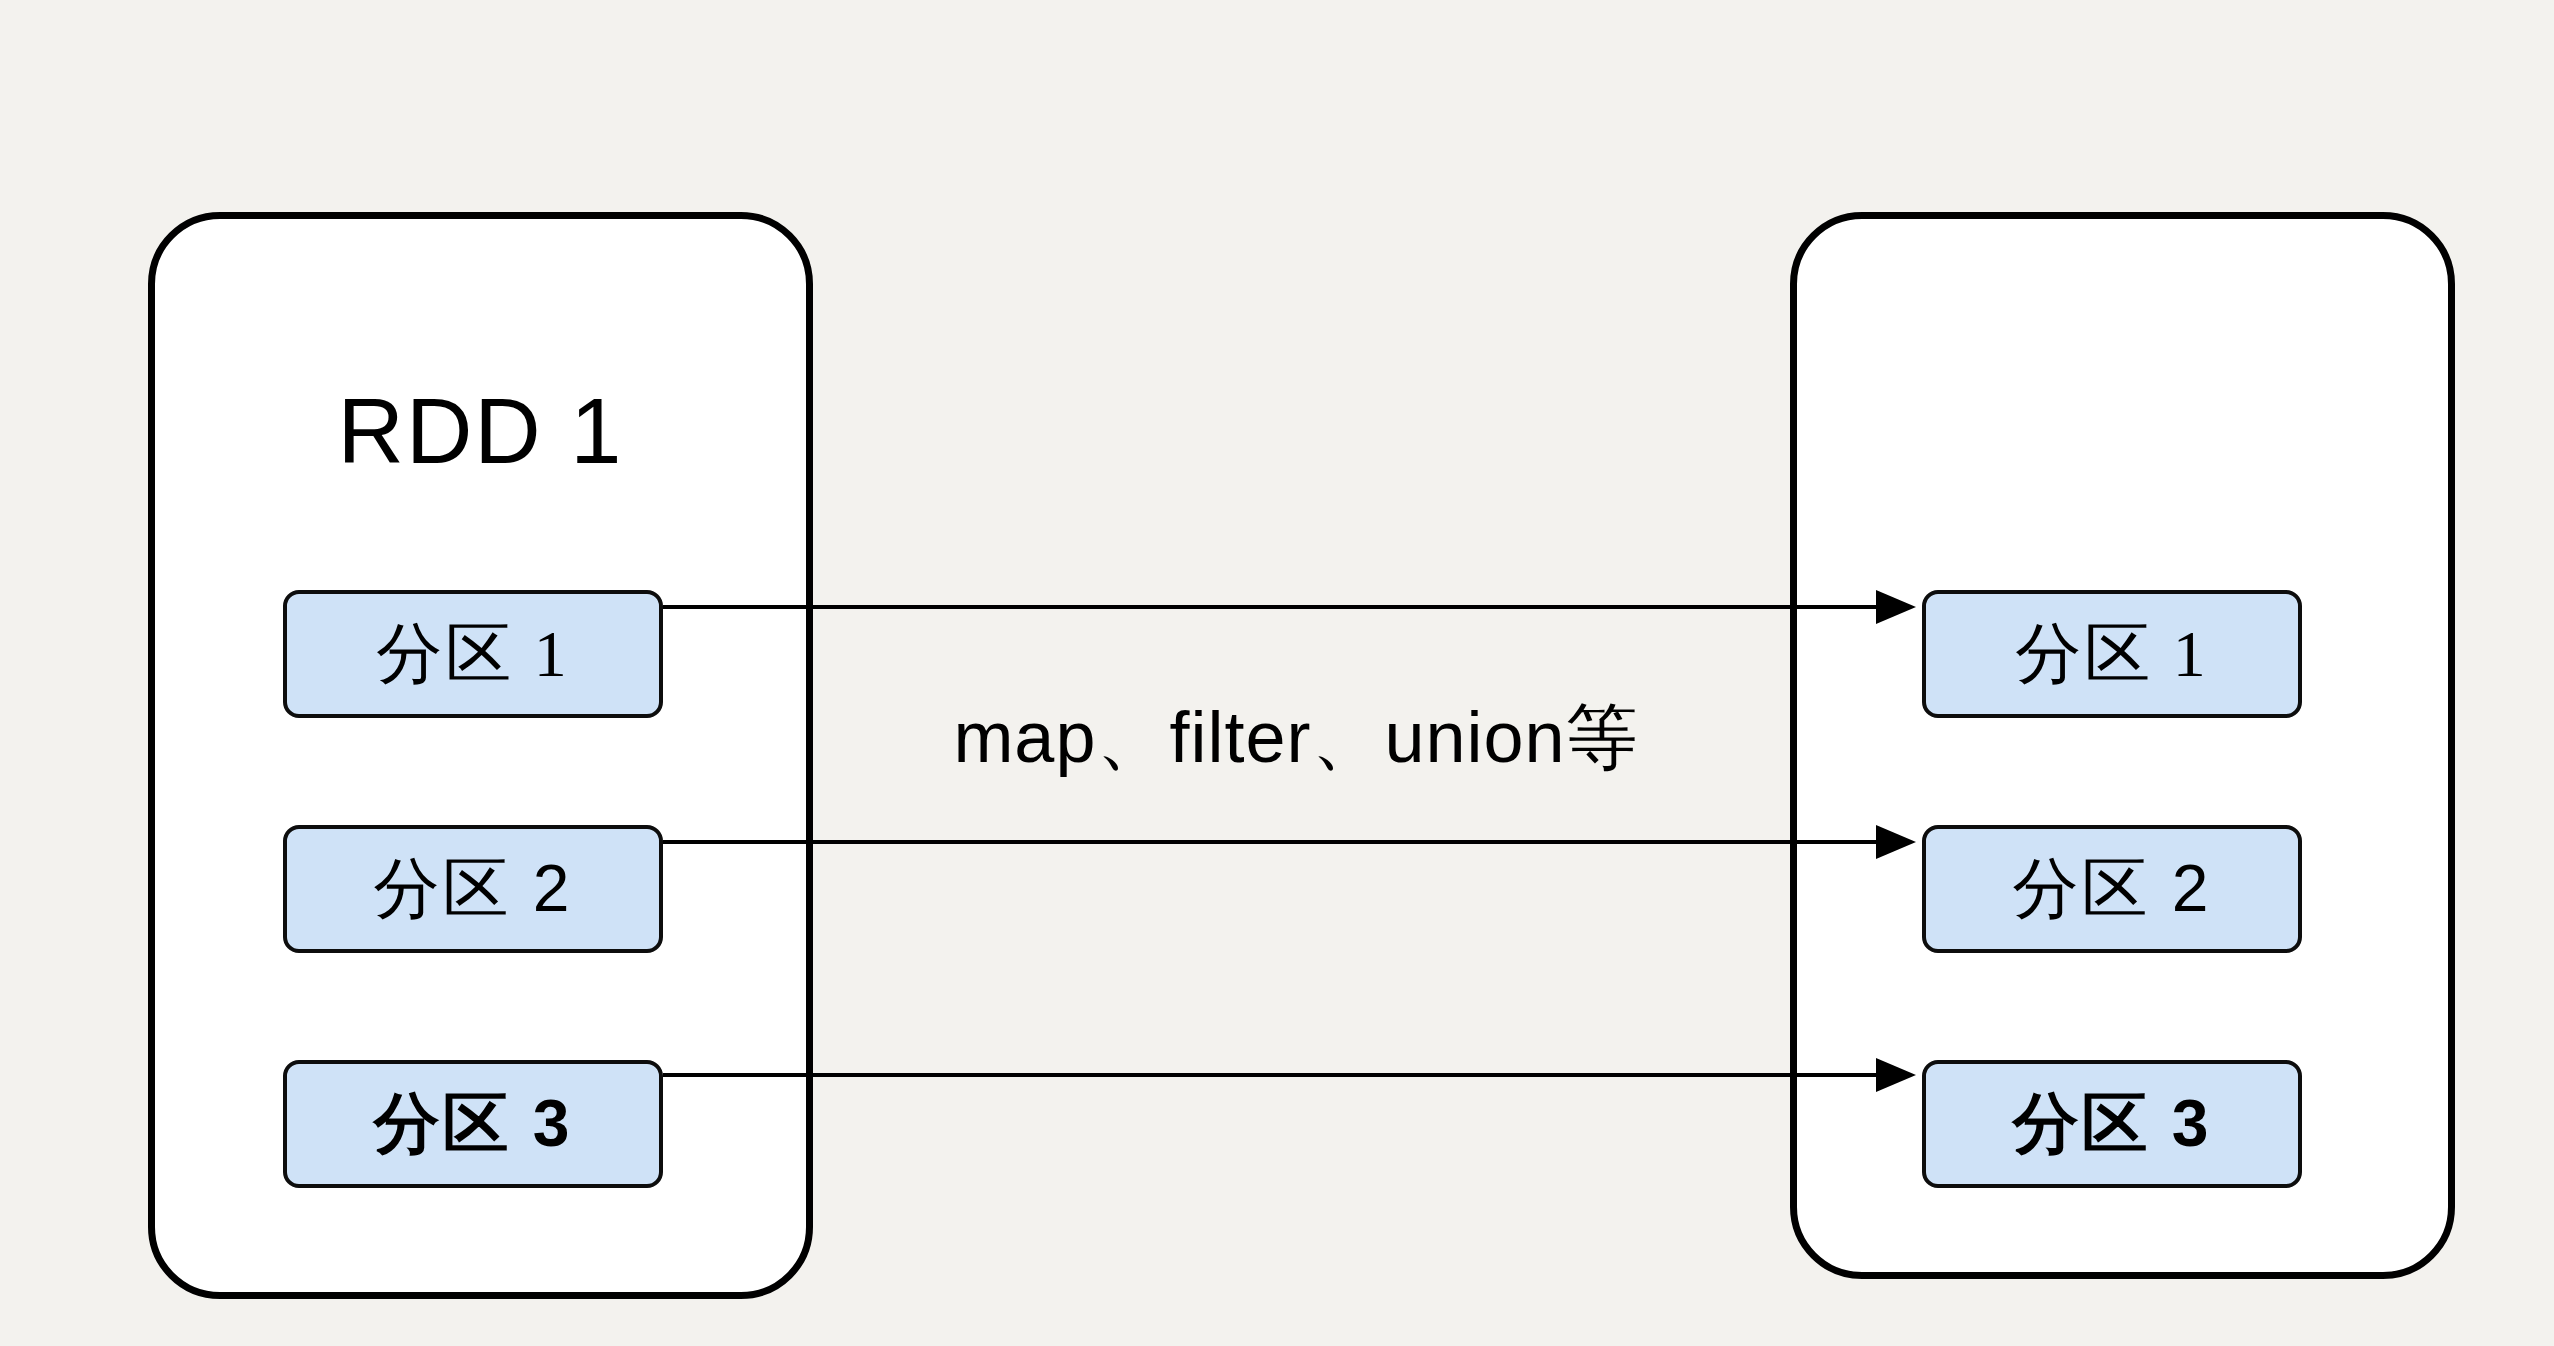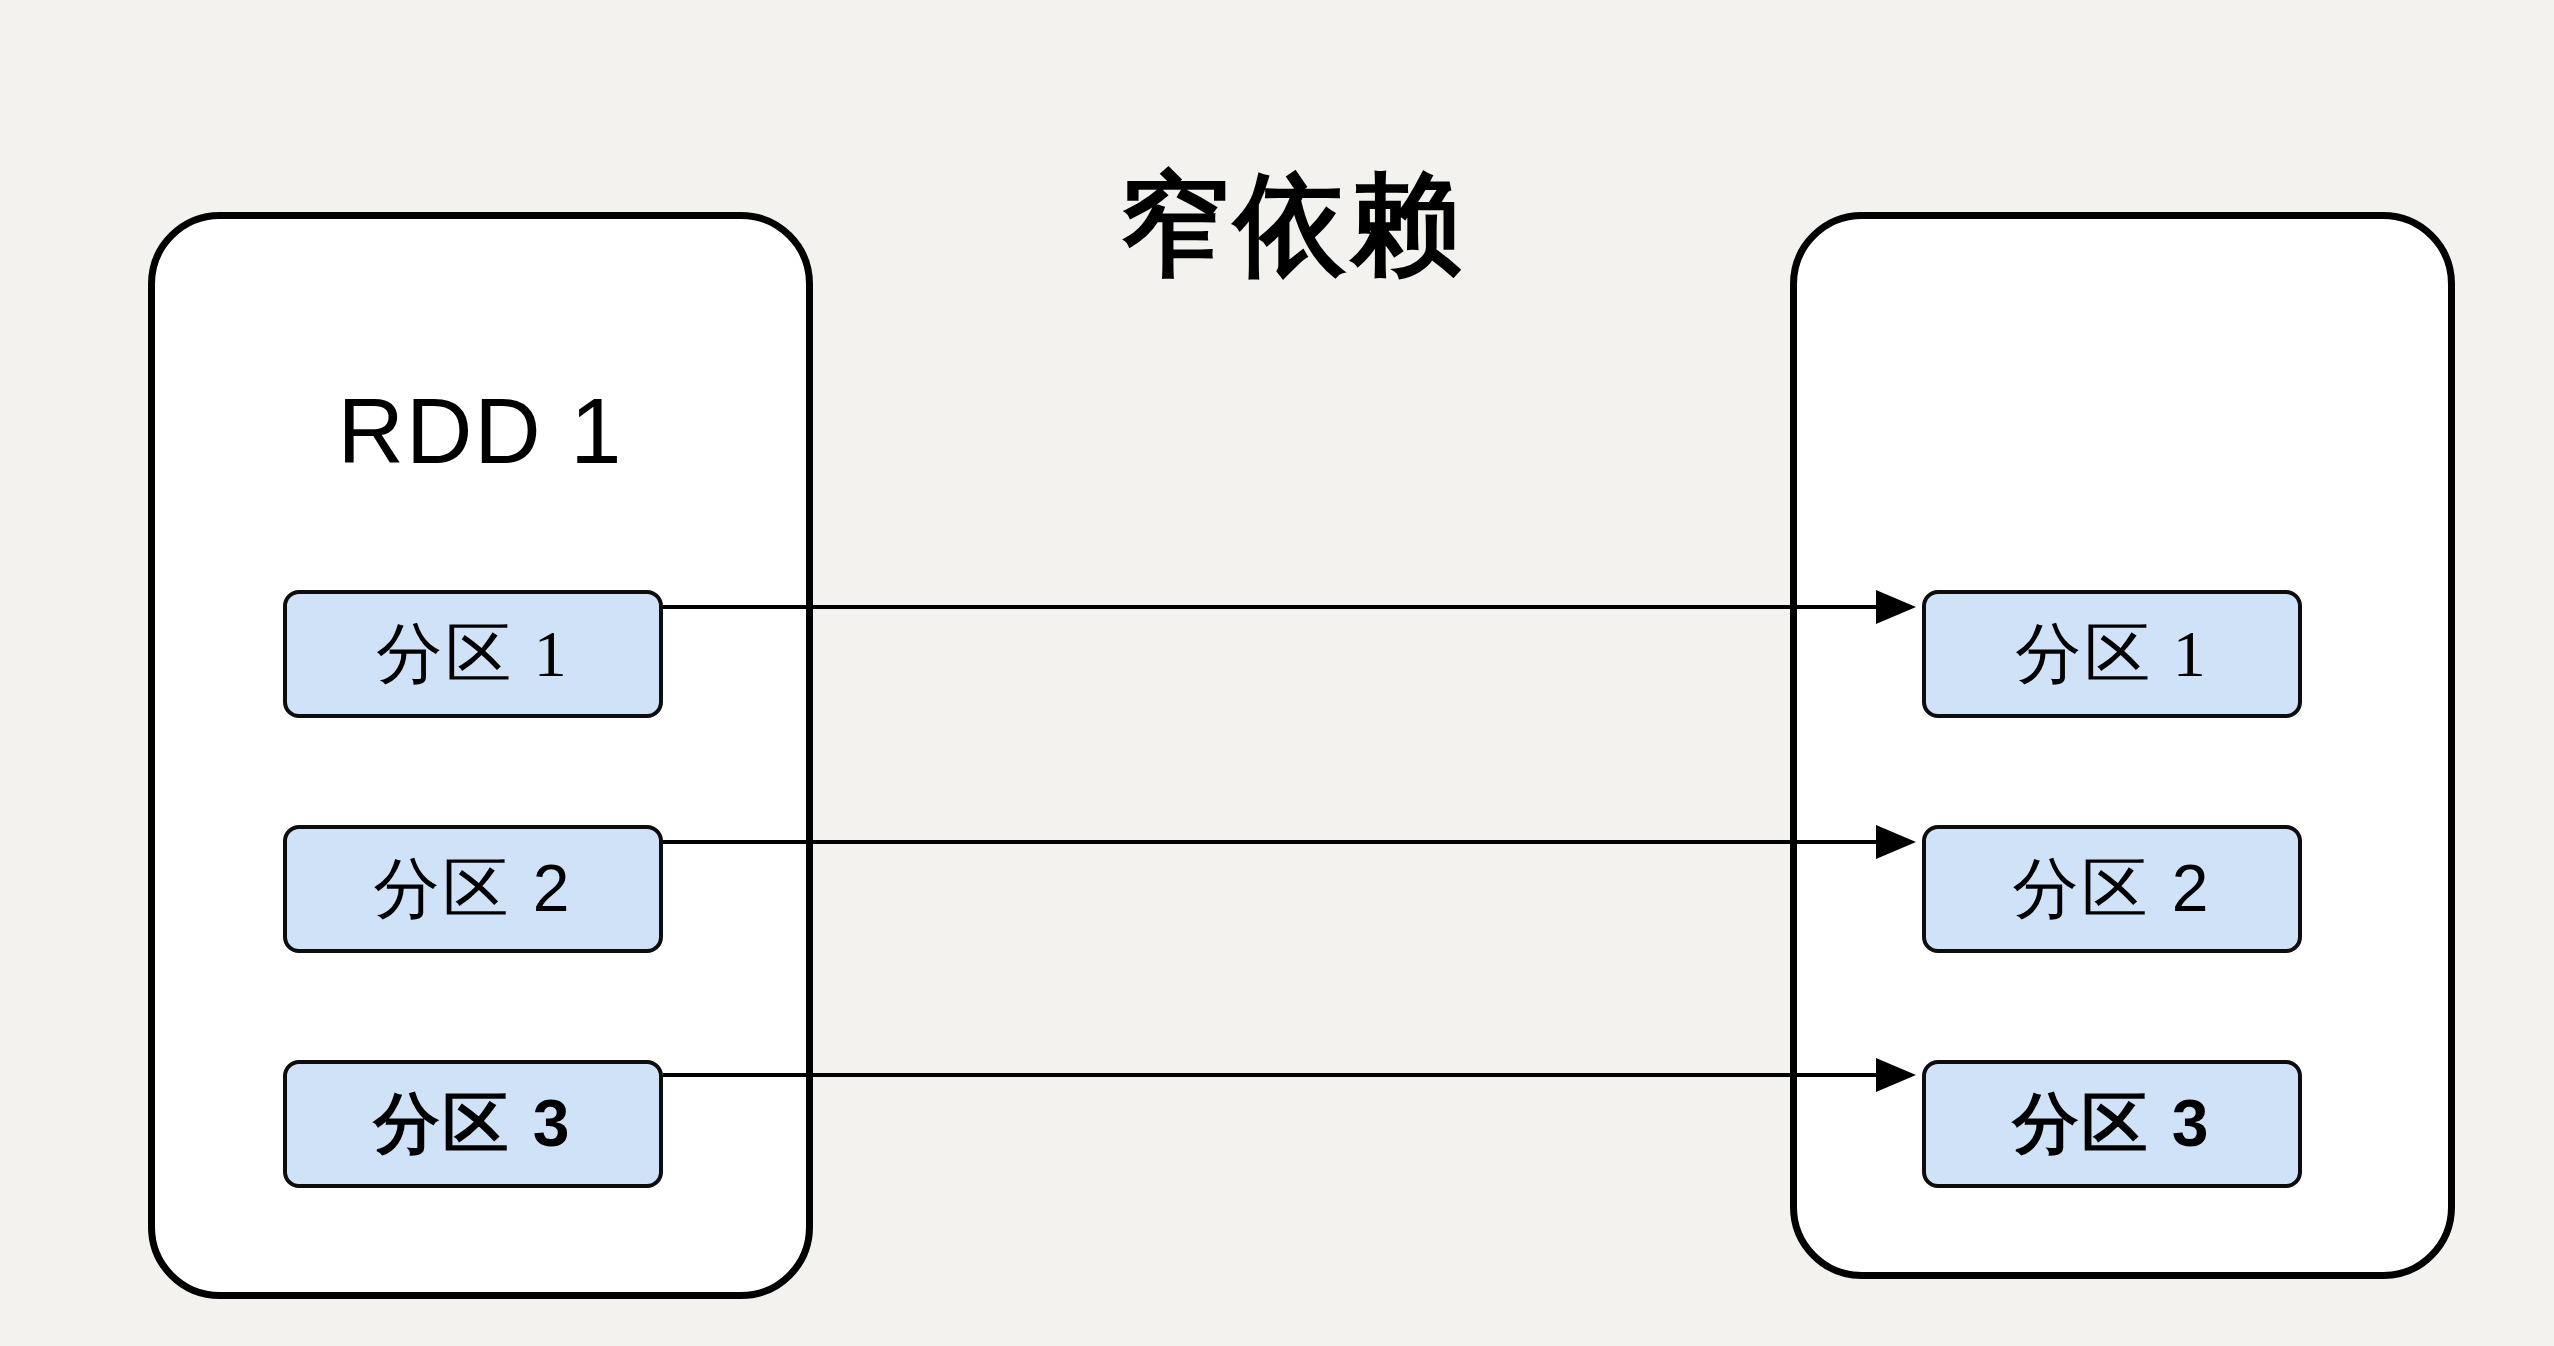--- a/index.html
+++ b/index.html
@@ -102,21 +102,20 @@
     font-size:72px;
     letter-spacing:1px;
     color:var(--text);
   }
 </style>
 </head>
 <body>
 
 <div class="canvas">
 
-  <div class="diagram-title">窄依赖</div>
 
   <div class="rdd-container left">
     <div class="rdd-label">RDD 1</div>
     <div class="partition row-0">分区 1</div>
     <div class="partition row-1">分区 2</div>
     <div class="partition row-2">分区 3</div>
   </div>
 
   <div class="rdd-container right">
     <div class="partition row-0">分区 1</div>
@@ -130,14 +129,15 @@
   </div>
   <div class="arrow row-1">
     <div class="shaft"></div>
     <div class="head"></div>
   </div>
   <div class="arrow row-2">
     <div class="shaft"></div>
     <div class="head"></div>
   </div>
 
+  <div class="edge-label">map、filter、union等</div>
 
 </div>
 
 </body></html>

